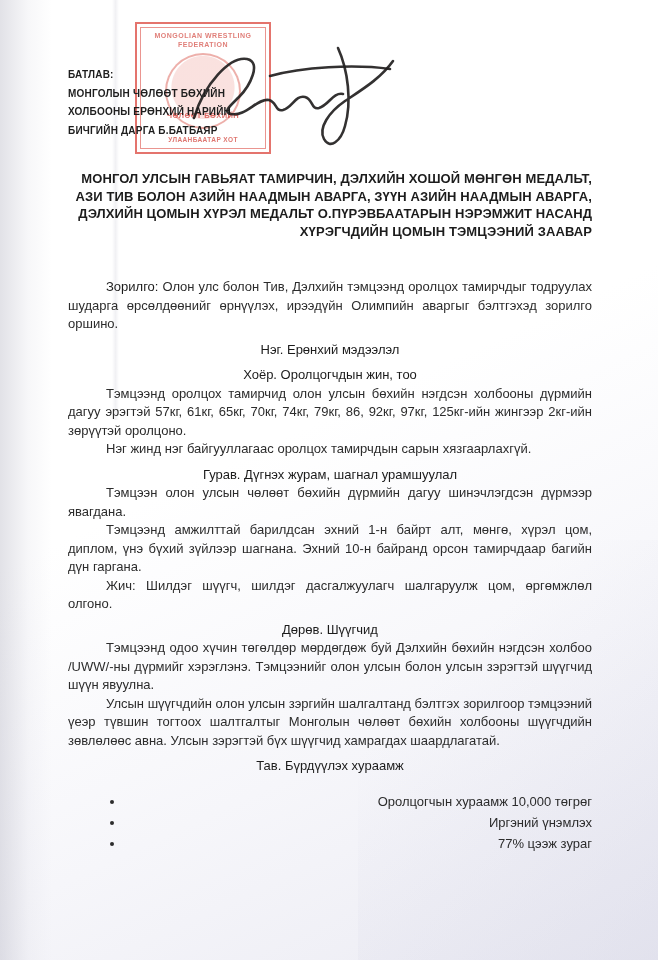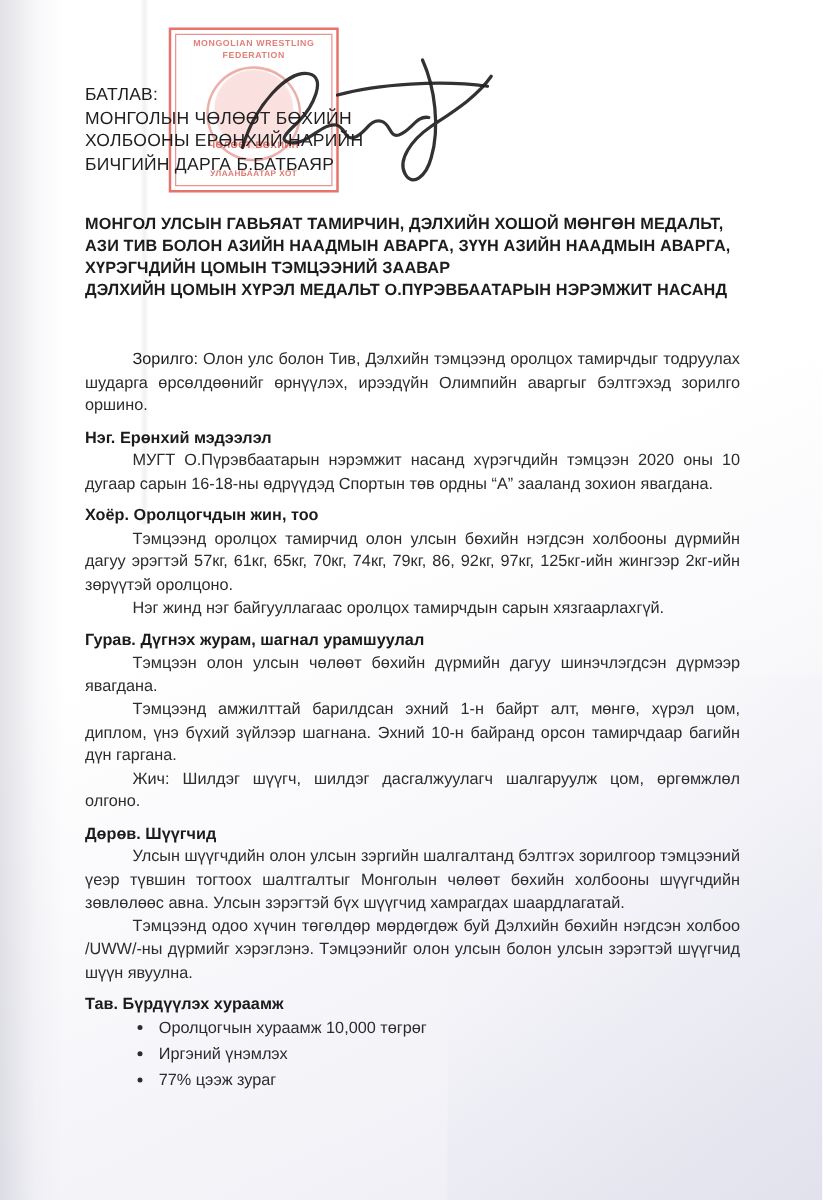--- a/index.html
+++ b/index.html
@@ -57,39 +57,39 @@
     color:rgba(214,84,76,0.8);filter:blur(0.4px);letter-spacing:0.4px;
   }
 
   
   .signature{position:absolute;left:152px;top:40px;z-index:4;}
   .signature path{stroke:#22201f;stroke-width:2.6;fill:none;stroke-linecap:round;opacity:0.92;}
 
   
   .approval{
     position:absolute;left:68px;top:66px;width:330px;z-index:3;
-    font-size:14px;font-weight:400;line-height:18.5px;color:#1e1e1e;
+    font-size:10px;font-weight:700;line-height:18.5px;color:#1e1e1e;
     letter-spacing:0.2px;
   }
 
   
   .content{
     position:absolute;left:68px;top:170px;width:524px;
     font-size:13px;line-height:18.5px;color:#2c2c2c;
   }
   .title{
-    text-align:left;font-weight:700;font-size:13px;line-height:17.5px;
+    text-align:right;font-weight:700;font-size:13px;line-height:17.5px;
     color:#1c1c1c;margin-bottom:38px;letter-spacing:0.1px;
   }
   .para{margin:0;text-align:justify;text-indent:38px;}
   .lead-label{font-weight:400;color:#1c1c1c;}
   h3.sec{
-    font-size:13px;font-weight:700;color:#1b1b1b;margin:7px 0 0 0;line-height:18.5px;
+    font-size:13px;font-weight:400;color:#1b1b1b;margin:7px 0 0 0;line-height:18.5px;text-align:center;
   }
-  ul.mats{margin:0 0 0 0;padding-left:57px;list-style:disc;}
+  ul.mats{margin:17px 0 0 0;padding-left:57px;list-style:disc;text-align:right;}
   ul.mats li{margin-bottom:2.5px;padding-left:2px;line-height:18.5px;}
   .footer{ text-align:center;margin-top:12px;line-height:20px; }
 </style>
 </head>
 <body>
 
 <div class="paper">
 
   <div class="edge-left"></div>
   <div class="crease"></div>
@@ -116,41 +116,40 @@
     <div>МОНГОЛЫН ЧӨЛӨӨТ БӨХИЙН</div>
     <div>ХОЛБООНЫ ЕРӨНХИЙ НАРИЙН</div>
     <div>БИЧГИЙН ДАРГА Б.БАТБАЯР</div>
   </div>
 
   <div class="content">
 
     <div class="title">
       <div>МОНГОЛ УЛСЫН ГАВЬЯАТ ТАМИРЧИН, ДЭЛХИЙН ХОШОЙ МӨНГӨН МЕДАЛЬТ,</div>
       <div>АЗИ ТИВ БОЛОН АЗИЙН НААДМЫН АВАРГА, ЗҮҮН АЗИЙН НААДМЫН АВАРГА,</div>
+      <div>ДЭЛХИЙН ЦОМЫН ХҮРЭЛ МЕДАЛЬТ О.ПҮРЭВБААТАРЫН НЭРЭМЖИТ НАСАНД</div>
       <div>ХҮРЭГЧДИЙН ЦОМЫН ТЭМЦЭЭНИЙ ЗААВАР</div>
-      <div>ДЭЛХИЙН ЦОМЫН ХҮРЭЛ МЕДАЛЬТ О.ПҮРЭВБААТАРЫН НЭРЭМЖИТ НАСАНД</div>
     </div>
 
     <p class="para"><span class="lead-label">Зорилго:</span> <span>Олон улс болон Тив, Дэлхийн тэмцээнд оролцох тамирчдыг тодруулах шударга өрсөлдөөнийг өрнүүлэх, ирээдүйн Олимпийн аваргыг бэлтгэхэд зорилго оршино.</span></p>
 
     <h3 class="sec">Нэг. Ерөнхий мэдээлэл</h3>
-    <p class="para">МУГТ О.Пүрэвбаатарын нэрэмжит насанд хүрэгчдийн тэмцээн 2020 оны 10 дугаар сарын 16-18-ны өдрүүдэд Спортын төв ордны “А” зааланд зохион явагдана.</p>
 
     <h3 class="sec">Хоёр. Оролцогчдын жин, тоо</h3>
     <p class="para">Тэмцээнд оролцох тамирчид олон улсын бөхийн нэгдсэн холбооны дүрмийн дагуу эрэгтэй 57кг, 61кг, 65кг, 70кг, 74кг, 79кг, 86, 92кг, 97кг, 125кг-ийн жингээр 2кг-ийн зөрүүтэй оролцоно.</p>
     <p class="para">Нэг жинд нэг байгууллагаас оролцох тамирчдын сарын хязгаарлахгүй.</p>
 
     <h3 class="sec">Гурав. Дүгнэх журам, шагнал урамшуулал</h3>
     <p class="para">Тэмцээн олон улсын чөлөөт бөхийн дүрмийн дагуу шинэчлэгдсэн дүрмээр явагдана.</p>
     <p class="para">Тэмцээнд амжилттай барилдсан эхний 1-н байрт алт, мөнгө, хүрэл цом, диплом, үнэ бүхий зүйлээр шагнана. Эхний 10-н байранд орсон тамирчдаар багийн дүн гаргана.</p>
     <p class="para">Жич: Шилдэг шүүгч, шилдэг дасгалжуулагч шалгаруулж цом, өргөмжлөл олгоно.</p>
 
     <h3 class="sec">Дөрөв. Шүүгчид</h3>
+    <p class="para">Тэмцээнд одоо хүчин төгөлдөр мөрдөгдөж буй Дэлхийн бөхийн нэгдсэн холбоо /UWW/-ны дүрмийг хэрэглэнэ. Тэмцээнийг олон улсын болон улсын зэрэгтэй шүүгчид шүүн явуулна.</p>
     <p class="para">Улсын шүүгчдийн олон улсын зэргийн шалгалтанд бэлтгэх зорилгоор тэмцээний үеэр түвшин тогтоох шалтгалтыг Монголын чөлөөт бөхийн холбооны шүүгчдийн зөвлөлөөс авна. Улсын зэрэгтэй бүх шүүгчид хамрагдах шаардлагатай.</p>
-    <p class="para">Тэмцээнд одоо хүчин төгөлдөр мөрдөгдөж буй Дэлхийн бөхийн нэгдсэн холбоо /UWW/-ны дүрмийг хэрэглэнэ. Тэмцээнийг олон улсын болон улсын зэрэгтэй шүүгчид шүүн явуулна.</p>
 
     <h3 class="sec">Тав. Бүрдүүлэх хураамж</h3>
     <ul class="mats">
       <li>Оролцогчын хураамж 10,000 төгрөг</li>
       <li>Иргэний үнэмлэх</li>
       <li>77% цээж зураг</li>
     </ul>
 
 
   </div>

